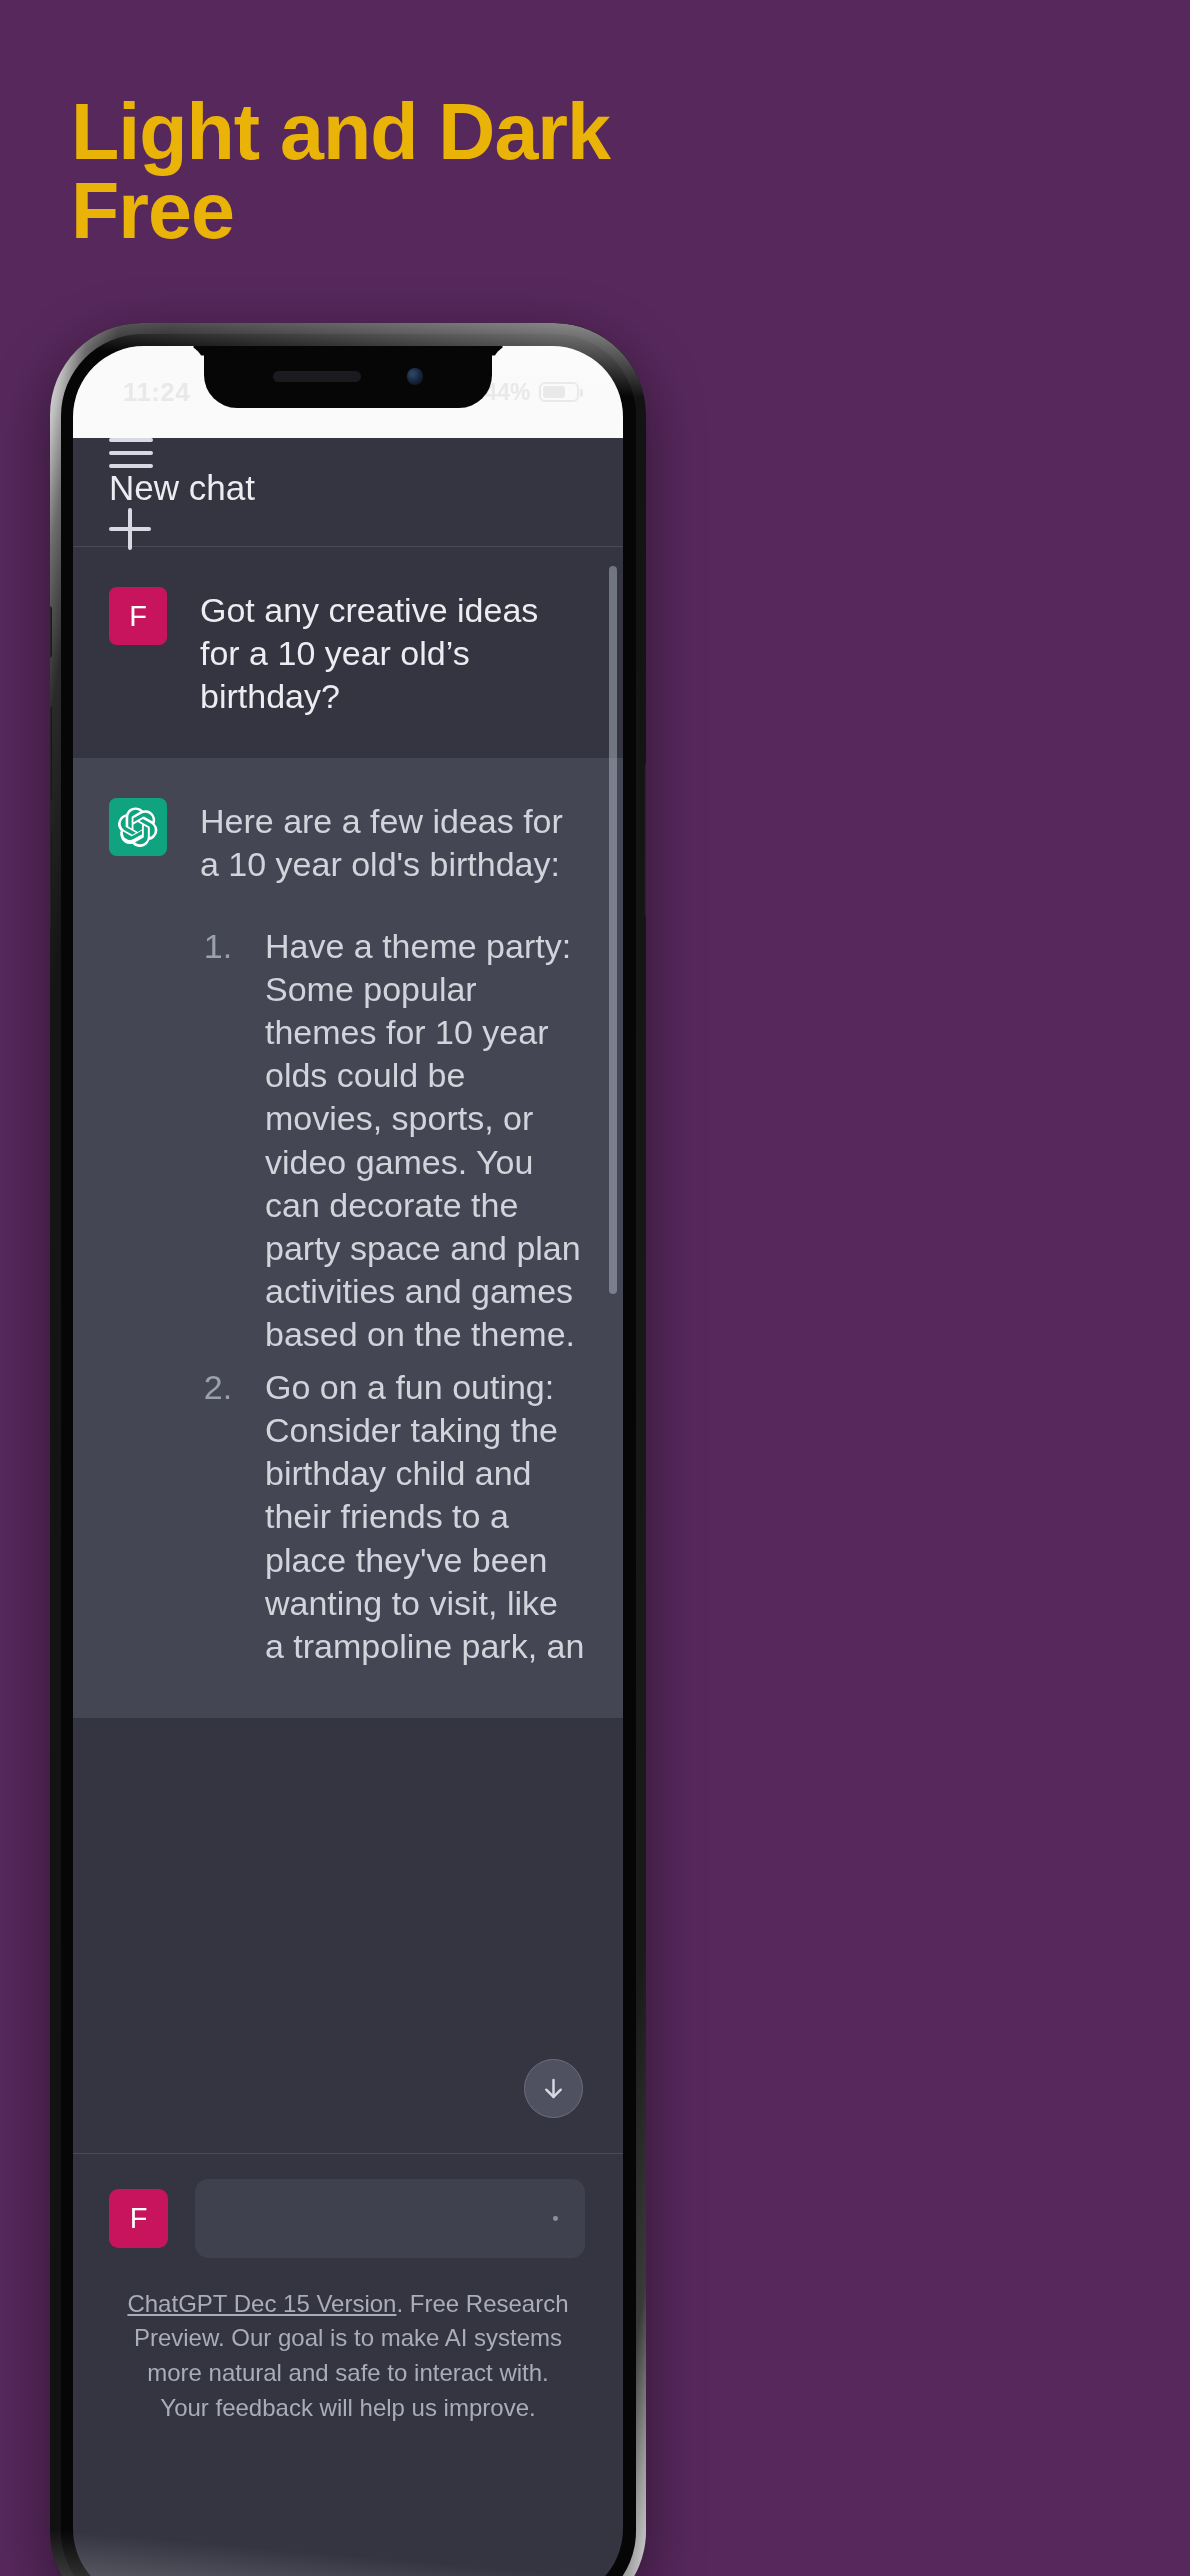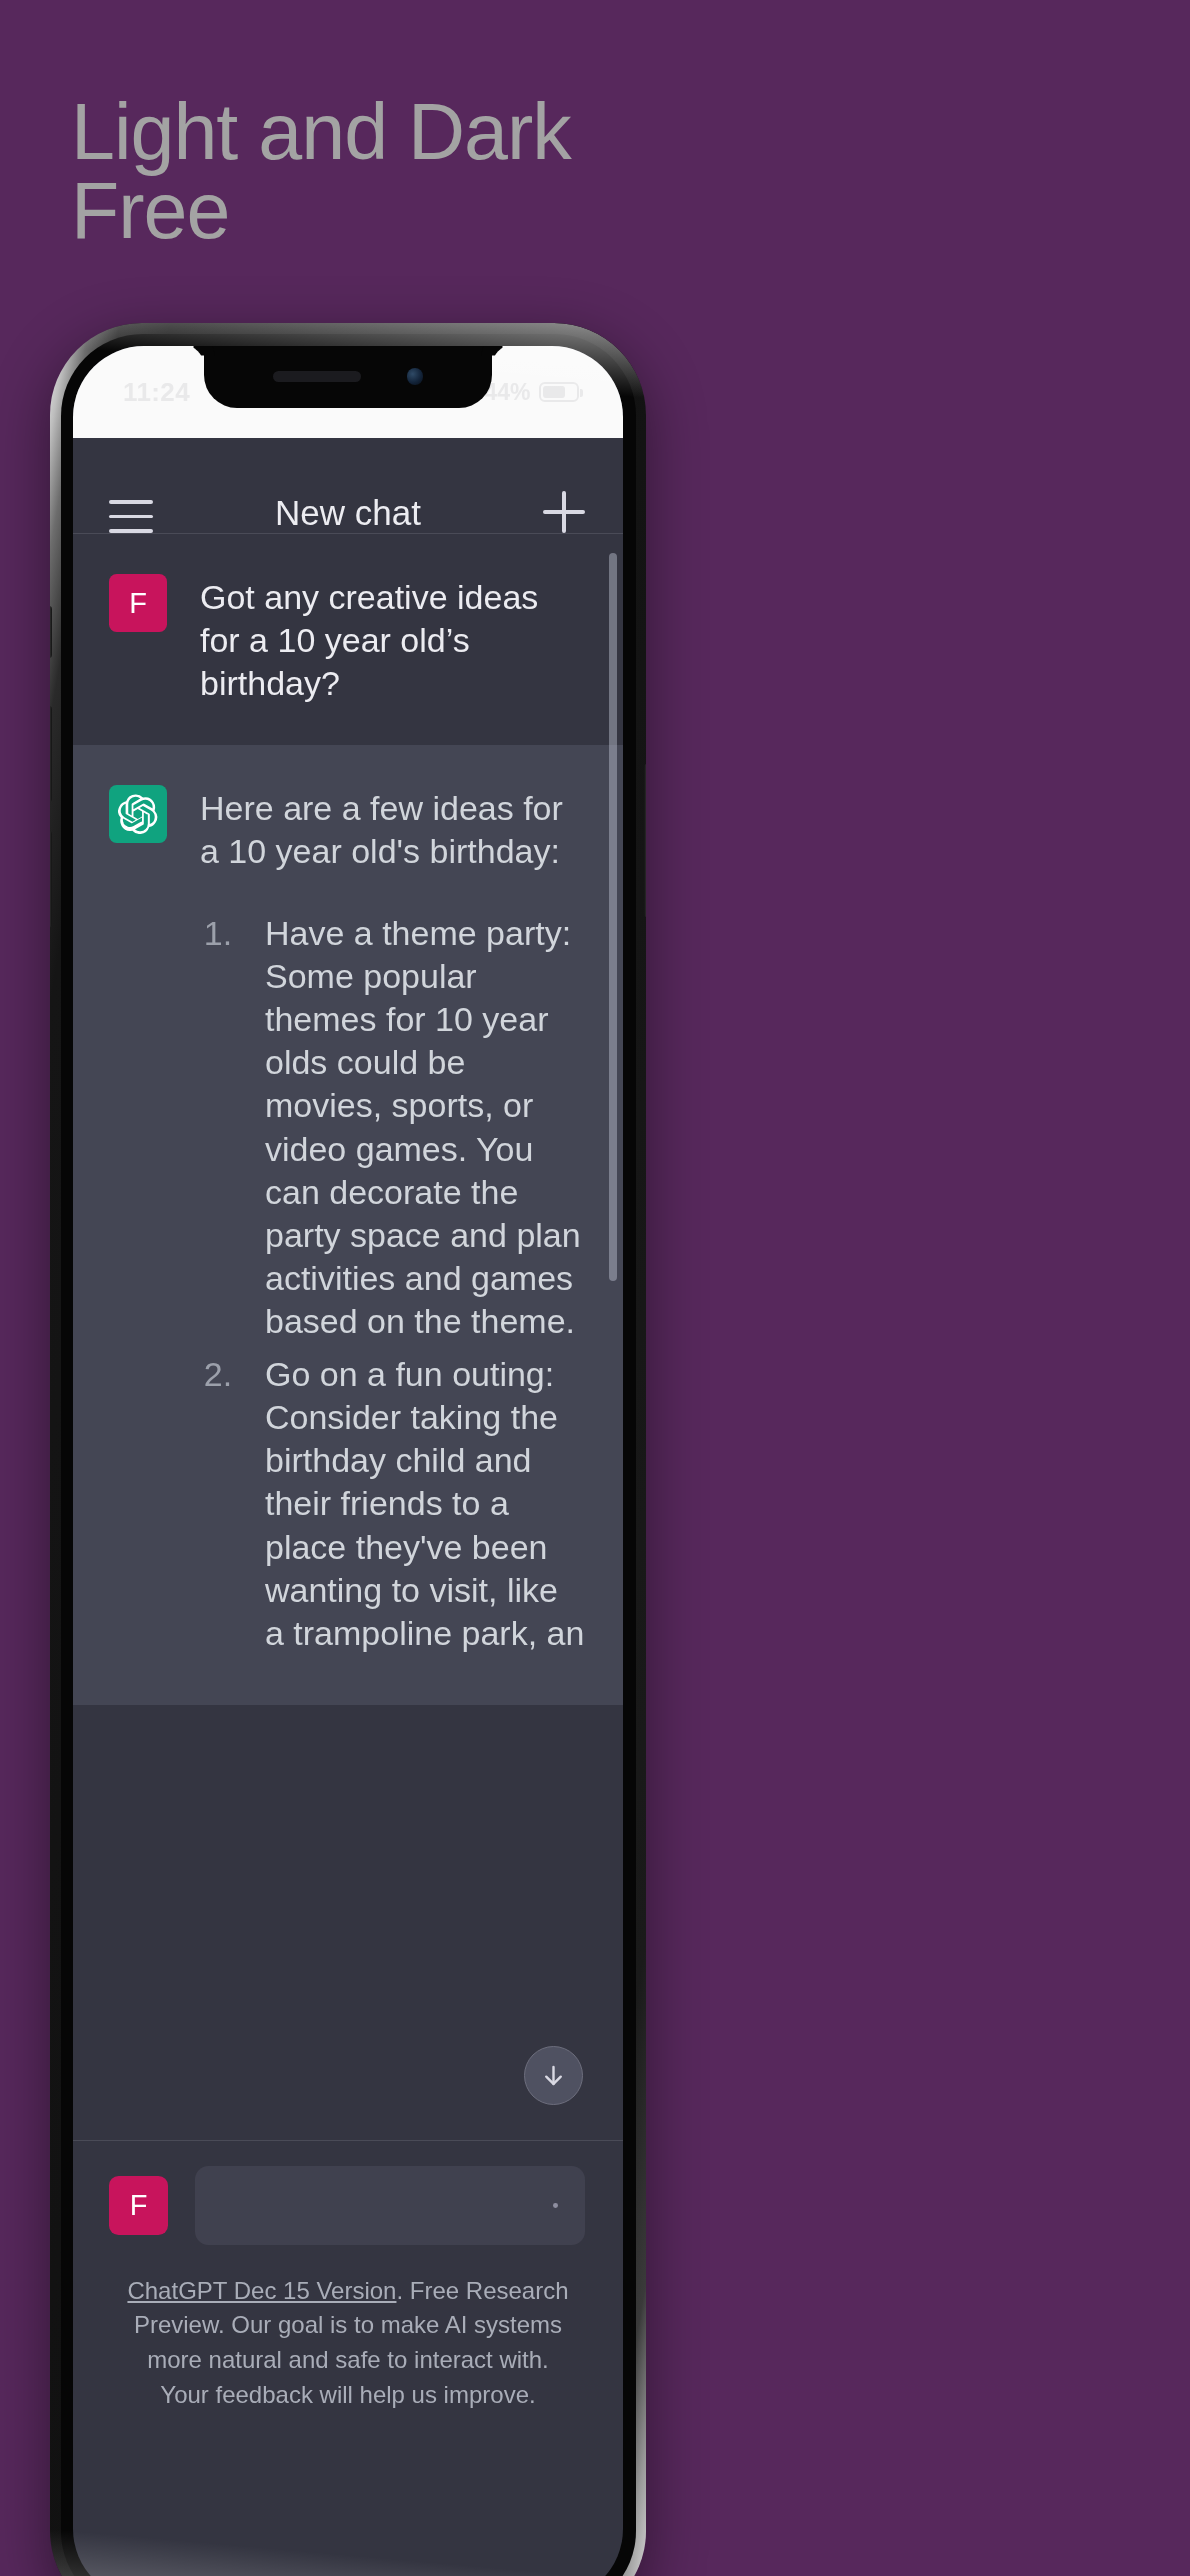--- a/index.html
+++ b/index.html
@@ -15,24 +15,24 @@
     font-family: "Liberation Sans", sans-serif;
     position: relative;
   }
 
   
   .headline {
     position: absolute;
     left: 71px;
     top: 92px;
     width: 863px;
-    color: #a3a3a3;
+    color: #eab308;
     font-size: 79px;
     line-height: 1.0;
-    font-weight: 400;
+    font-weight: 700;
     letter-spacing: -1px;
   }
   .headline .l2 { display: block; }
 
   
   .phone-wrap {
     position: absolute;
     left: 50px;
     top: 323px;
     width: 596px;
@@ -160,29 +160,30 @@
     right:-21px;
     border-top-left-radius: 21px;
     box-shadow: -10.5px -10.5px 0 0 #060606;
   }
   .speaker { width: 88px; height: 10.5px; background: #1b1b1f; border-radius: 6.7px; }
   .camera  { width: 16.3px; height: 16.3px; border-radius: 50%;
              background: radial-gradient(circle at 35% 35%, #2f4a66 0%, #13243a 55%, #080c14 100%); }
 
   
   .app-header {
-    height: 96px;
+    height: 109px;
     background: #343541;
     display: flex;
-    align-items: flex-end;
+    align-items: flex-start;
     justify-content: space-between;
     padding: 0 38px 0 36px;
     border-bottom: 1px solid #4a4b57;
     position: relative;
     z-index: 3;
+    flex-direction: column;
   }
   .hamburger { width: 44px; height: 33px; display: flex; flex-direction: column; justify-content: space-between; }
   .hamburger span { display: block; height: 3.8px; background: #d9d9e3; border-radius: 1.9px; }
   .app-title { color: #ececf1; font-size: 35px; font-weight: 400; }
   .plus {
     position: relative; width: 42px; height: 42px;
   }
   .plus::before, .plus::after{
     content:""; position:absolute; background:#d9d9e3; border-radius:1.9px;
   }

